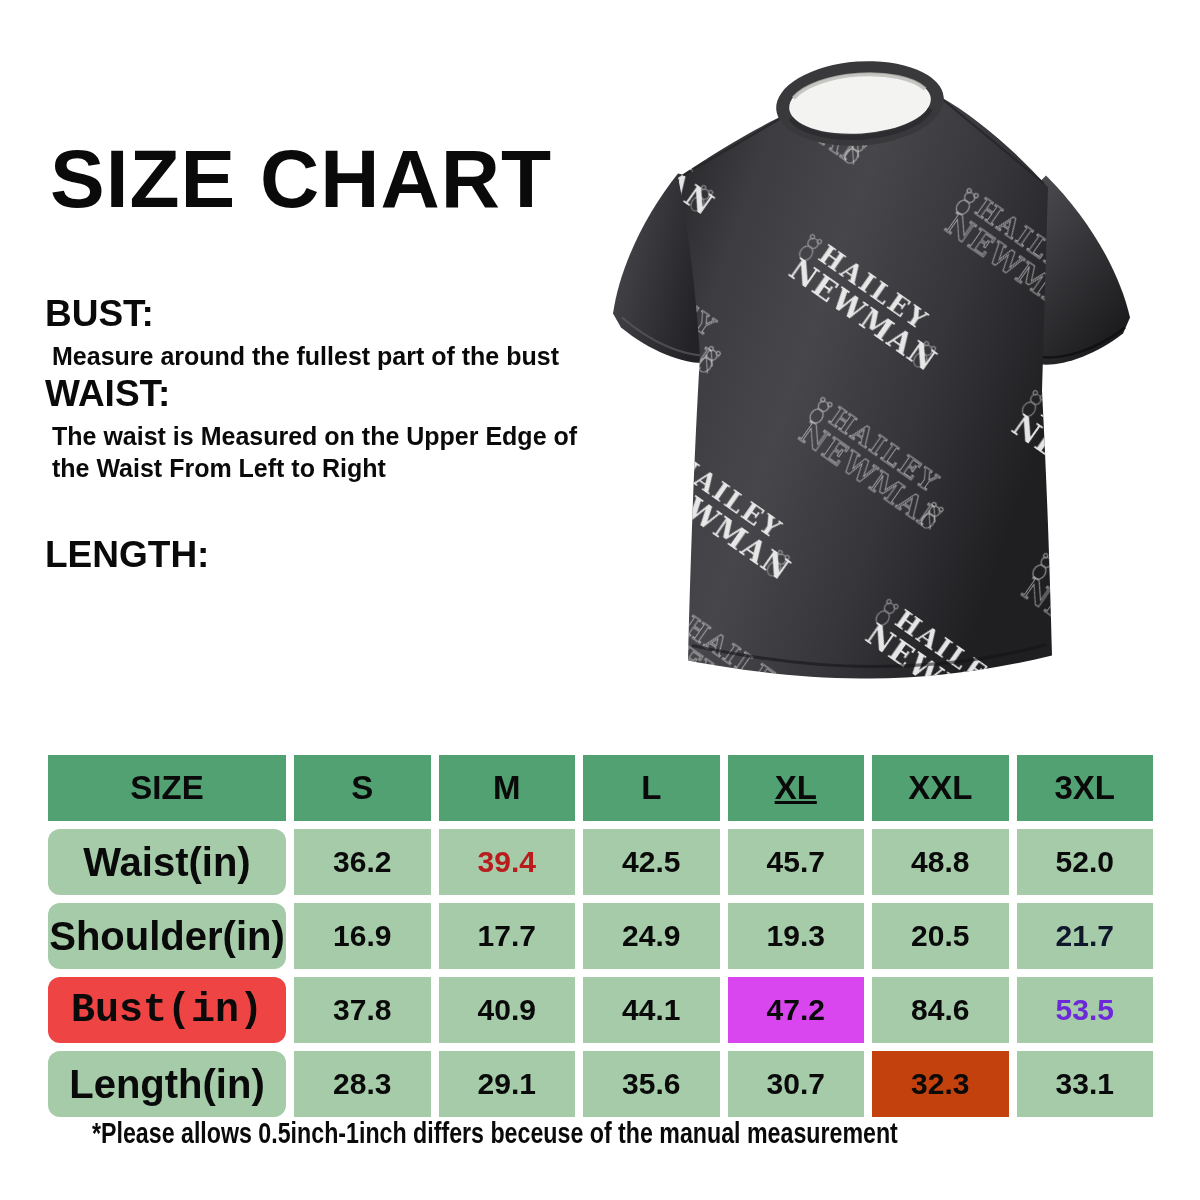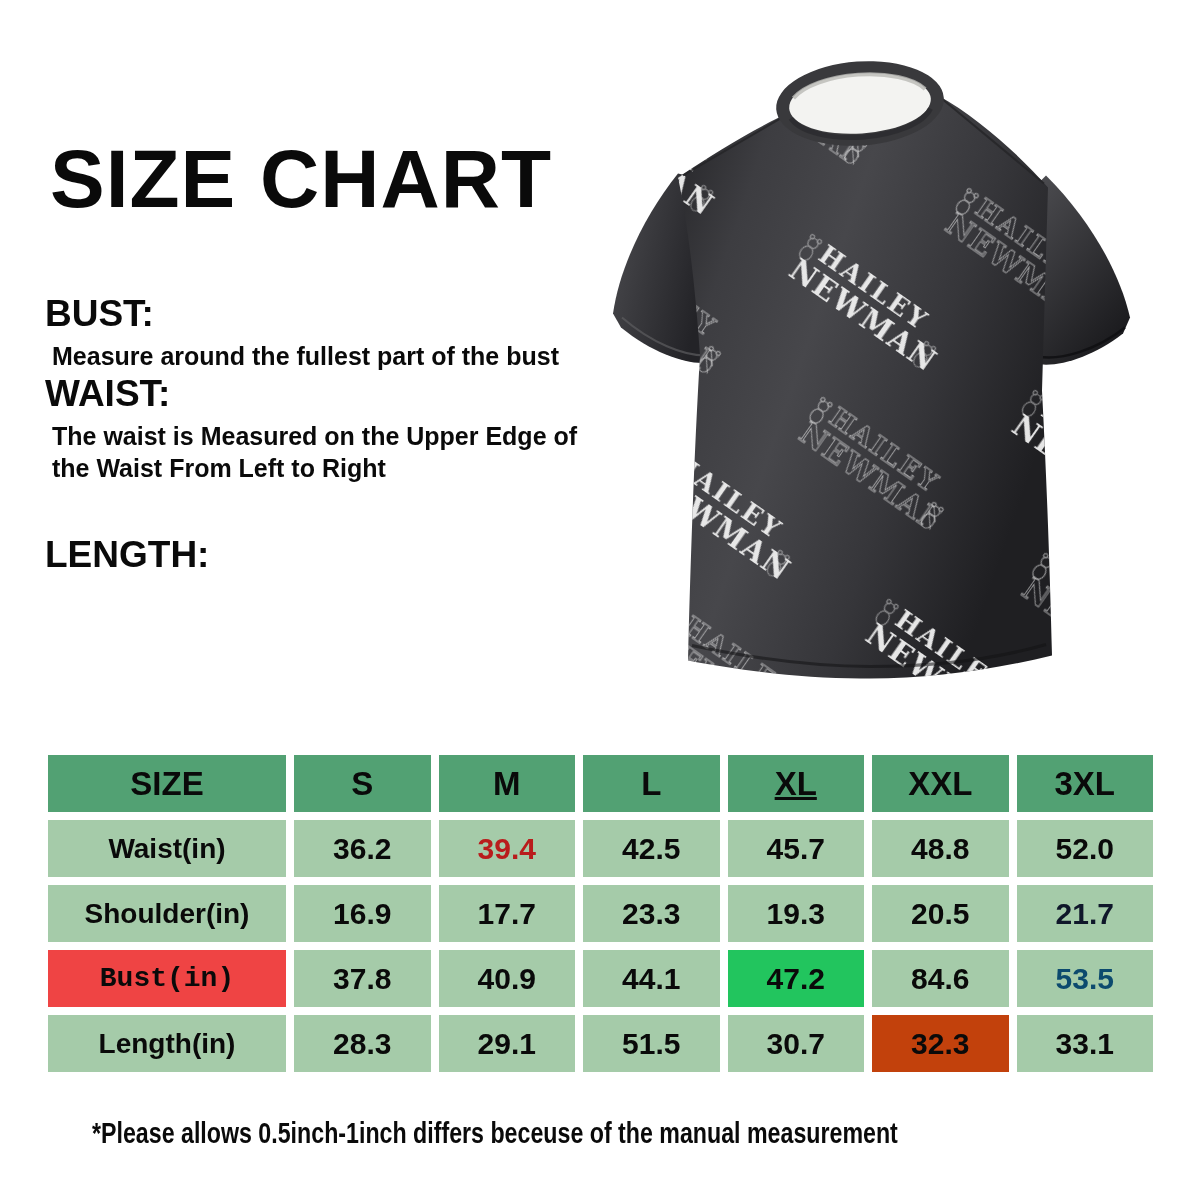--- a/index.html
+++ b/index.html
@@ -13,24 +13,24 @@
   .measure-heading{font-size:37px;font-weight:bold;line-height:1;margin:0 0 8px 0;}
   .measure-body{font-size:25px;font-weight:bold;line-height:1.28;margin:0 0 0 7px;}
   #sec-bust{top:295px;}
   #sec-waist{top:375px;}
   #sec-length{top:536px;}
 
   .shirt-wrap{position:absolute;left:598px;top:53px;width:545px;height:630px;}
 
   .size-table{position:absolute;left:40px;top:747px;width:1121px;
               border-collapse:separate;border-spacing:8px;table-layout:fixed;}
-  .size-table th,.size-table td{height:57px;text-align:center;vertical-align:middle;
+  .size-table th,.size-table td{height:66px;text-align:center;vertical-align:middle;
               font-weight:bold;padding:0;}
   .size-table thead th{font-size:33px;}
-  .size-table tbody th{font-size:28px;}
+  .size-table tbody th{font-size:40px;border-radius:12px;}
   .size-table tbody td{font-size:30px;}
   .size-table col.label-col{width:238px;}
 
   .footnote{position:absolute;left:92px;top:1117px;font-size:29px;font-weight:bold;
             white-space:nowrap;transform:scaleX(0.80);transform-origin:left center;}
 </style>
 </head>
 <body>
 
 <div id="page">
@@ -160,39 +160,39 @@
         <td style="background: rgb(165, 203, 169); color: #b91c1c; text-align: center;">39.4</td>
         <td style="background: rgb(165, 203, 169); color: rgb(10, 10, 10);">42.5</td>
         <td style="background: rgb(165, 203, 169); color: rgb(10, 10, 10);">45.7</td>
         <td style="background: rgb(165, 203, 169); color: rgb(10, 10, 10);">48.8</td>
         <td style="background: rgb(165, 203, 169); color: rgb(10, 10, 10);">52.0</td>
       </tr>
       <tr>
         <th style="background: rgb(165, 203, 169); color: rgb(10, 10, 10);">Shoulder(in)</th>
         <td style="background: rgb(165, 203, 169); color: rgb(10, 10, 10);">16.9</td>
         <td style="background: rgb(165, 203, 169); color: rgb(10, 10, 10);">17.7</td>
-        <td style="background: rgb(165, 203, 169); color: rgb(10, 10, 10);">23.3</td>
+        <td style="background: rgb(165, 203, 169); color: rgb(10, 10, 10);">24.9</td>
         <td style="background: rgb(165, 203, 169); color: rgb(10, 10, 10);">19.3</td>
         <td style="background: rgb(165, 203, 169); color: rgb(10, 10, 10);">20.5</td>
         <td style="background: rgb(165, 203, 169); color: #0f172a;">21.7</td>
       </tr>
       <tr>
         <th style="background: #ef4444; color: rgb(10, 10, 10); font-family: Liberation Mono, monospace;">Bust(in)</th>
         <td style="background: rgb(165, 203, 169); color: rgb(10, 10, 10);">37.8</td>
         <td style="background: rgb(165, 203, 169); color: rgb(10, 10, 10);">40.9</td>
         <td style="background: rgb(165, 203, 169); color: rgb(10, 10, 10);">44.1</td>
-        <td style="background: #22c55e; color: rgb(10, 10, 10);">47.2</td>
+        <td style="background: #d946ef; color: rgb(10, 10, 10);">47.2</td>
         <td style="background: rgb(165, 203, 169); color: rgb(10, 10, 10);">84.6</td>
-        <td style="background: rgb(165, 203, 169); color: #0c4a6e; margin-top: 8px;">53.5</td>
+        <td style="background: rgb(165, 203, 169); color: #6d28d9; margin-top: 8px;">53.5</td>
       </tr>
       <tr>
         <th style="background: rgb(165, 203, 169); color: rgb(10, 10, 10);">Length(in)</th>
         <td style="background: rgb(165, 203, 169); color: rgb(10, 10, 10);">28.3</td>
         <td style="background: rgb(165, 203, 169); color: rgb(10, 10, 10);">29.1</td>
-        <td style="background: rgb(165, 203, 169); color: rgb(10, 10, 10);">51.5</td>
+        <td style="background: rgb(165, 203, 169); color: rgb(10, 10, 10);">35.6</td>
         <td style="background: rgb(165, 203, 169); color: rgb(10, 10, 10);">30.7</td>
         <td style="background: #c2410c; color: rgb(10, 10, 10);">32.3</td>
         <td style="background: rgb(165, 203, 169); color: rgb(10, 10, 10);">33.1</td>
       </tr>
     </tbody>
   </table>
 
   <div class="footnote">*Please allows 0.5inch-1inch differs beceuse of the manual measurement</div>
 
 </div>

